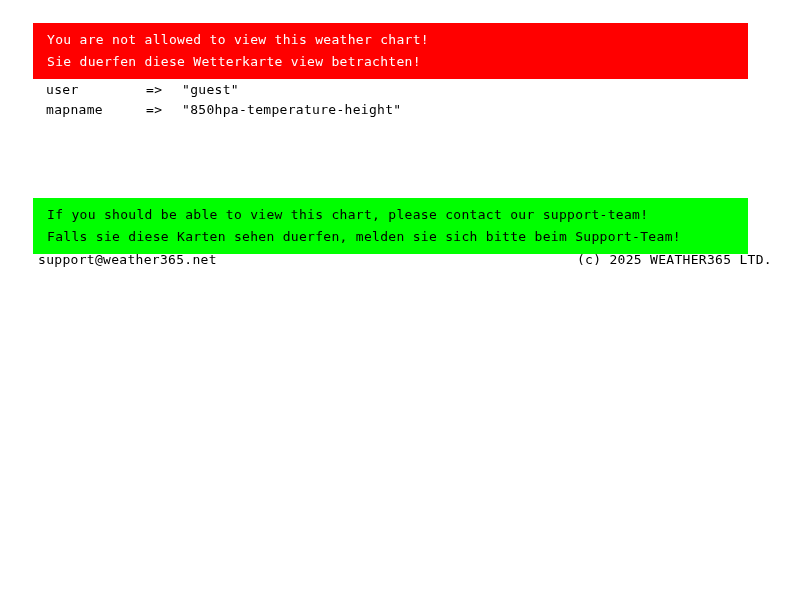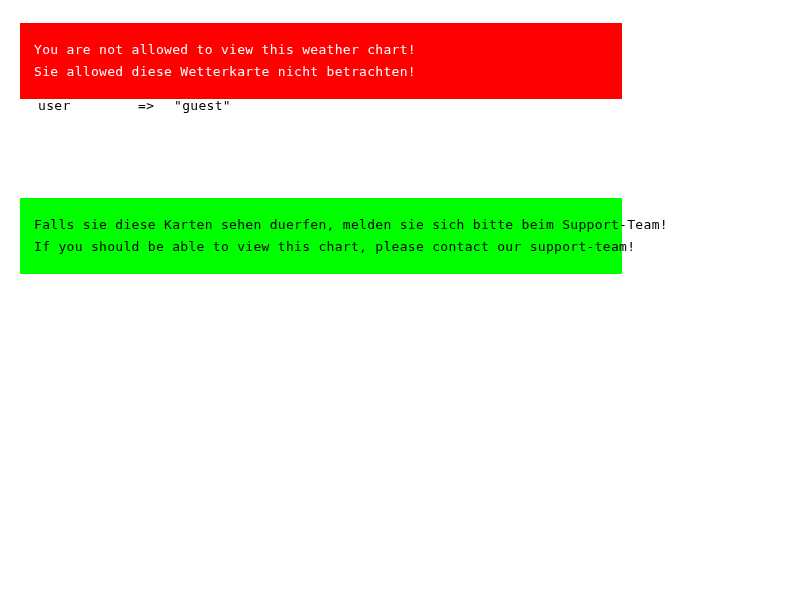--- a/index.html
+++ b/index.html
@@ -15,46 +15,45 @@
     color: #000000;
     overflow: hidden;
   }
   .page {
     position: relative;
     width: 800px;
     height: 600px;
   }
   .banner {
     position: absolute;
-    left: 20px;
-    width: 602px;
+    left: 33px;
+    width: 715px;
     box-sizing: border-box;
-    padding: 16px 14px;
+    padding: 6px 14px;
   }
   .banner-error {
     top: 23px;
     background: #ff0000;
     color: #ffffff;
   }
   .banner-info {
     top: 198px;
     background: #00ff00;
     color: #000000;
   }
   .banner-line {
     line-height: 22px;
     white-space: pre;
     letter-spacing: 0.3px;
   }
   .details {
     position: absolute;
-    left: 38px;
+    left: 46px;
     top: 80px;
     border-collapse: collapse;
-    margin-top: 16px;
   }
   .details td {
     padding: 0;
     line-height: 20px;
     white-space: pre;
     letter-spacing: 0.3px;
     vertical-align: top;
   }
   .det-key { width: 100px; }
   .det-arrow { width: 36px; }
@@ -75,32 +74,41 @@
     text-decoration: none;
   }
 </style>
 </head>
 <body>
 
 <div class="page">
 
   <div class="banner banner-error">
     <div class="banner-line">You are not allowed to view this weather chart!</div>
-    <div class="banner-line">Sie allowed diese Wetterkarte nicht betrachten!</div>
+    <div class="banner-line">Sie duerfen diese Wetterkarte view betrachten!</div>
   </div>
 
   <table class="details">
     <tbody>
       <tr>
         <td class="det-key">user</td>
         <td class="det-arrow">=&gt;</td>
         <td class="det-val">"guest"</td>
       </tr>
+      <tr>
+        <td class="det-key">mapname</td>
+        <td class="det-arrow">=&gt;</td>
+        <td class="det-val">"850hpa-temperature-height"</td>
+      </tr>
     </tbody>
   </table>
 
   <div class="banner banner-info">
+    <div class="banner-line">If you should be able to view this chart, please contact our support-team!</div>
     <div class="banner-line">Falls sie diese Karten sehen duerfen, melden sie sich bitte beim Support-Team!</div>
-    <div class="banner-line">If you should be able to view this chart, please contact our support-team!</div>
   </div>
 
+  <div class="footer">
+    <a href="#">support@weather365.net</a>
+    <span>(c) 2025 WEATHER365 LTD.</span>
+  </div>
 
 </div>
 
 </body></html>

